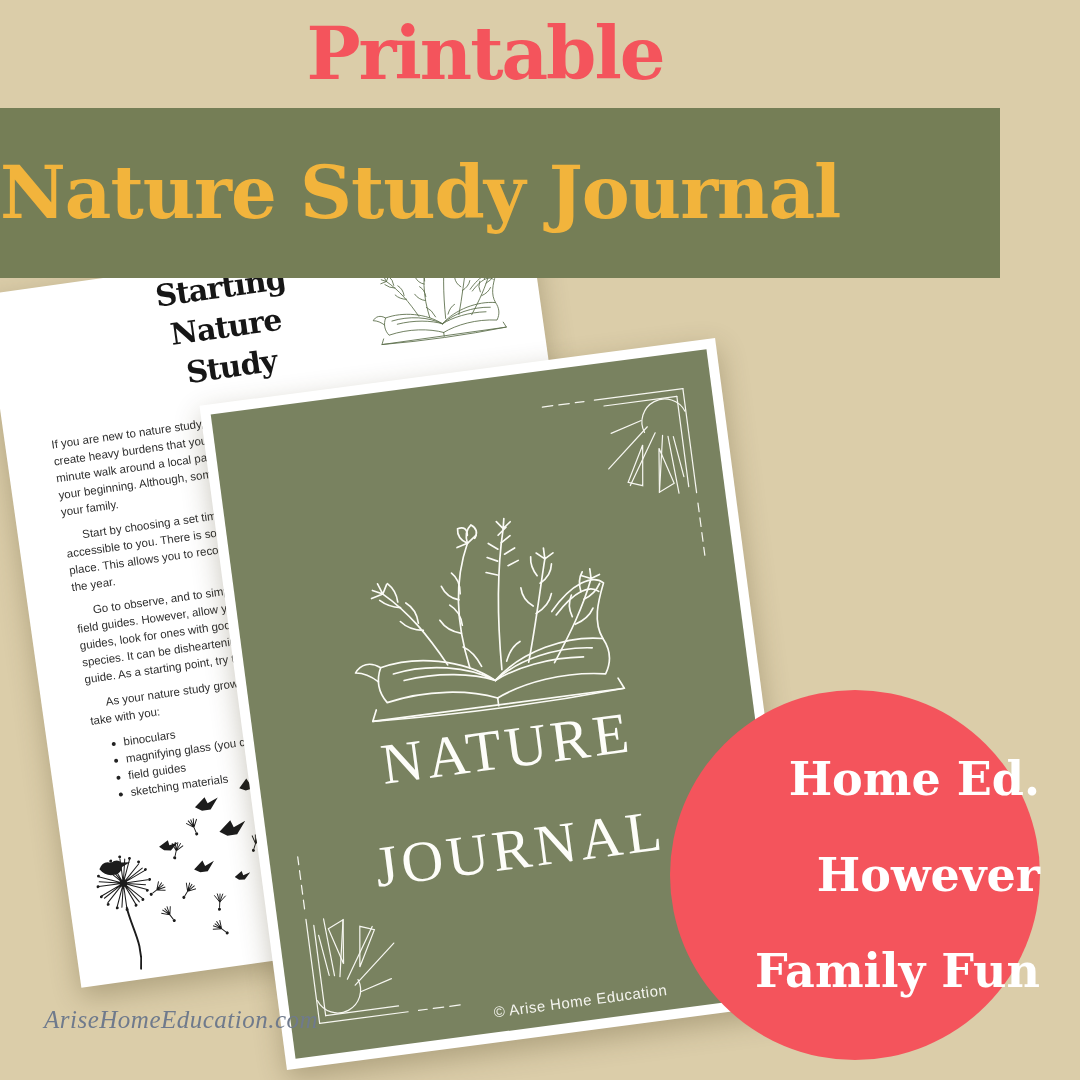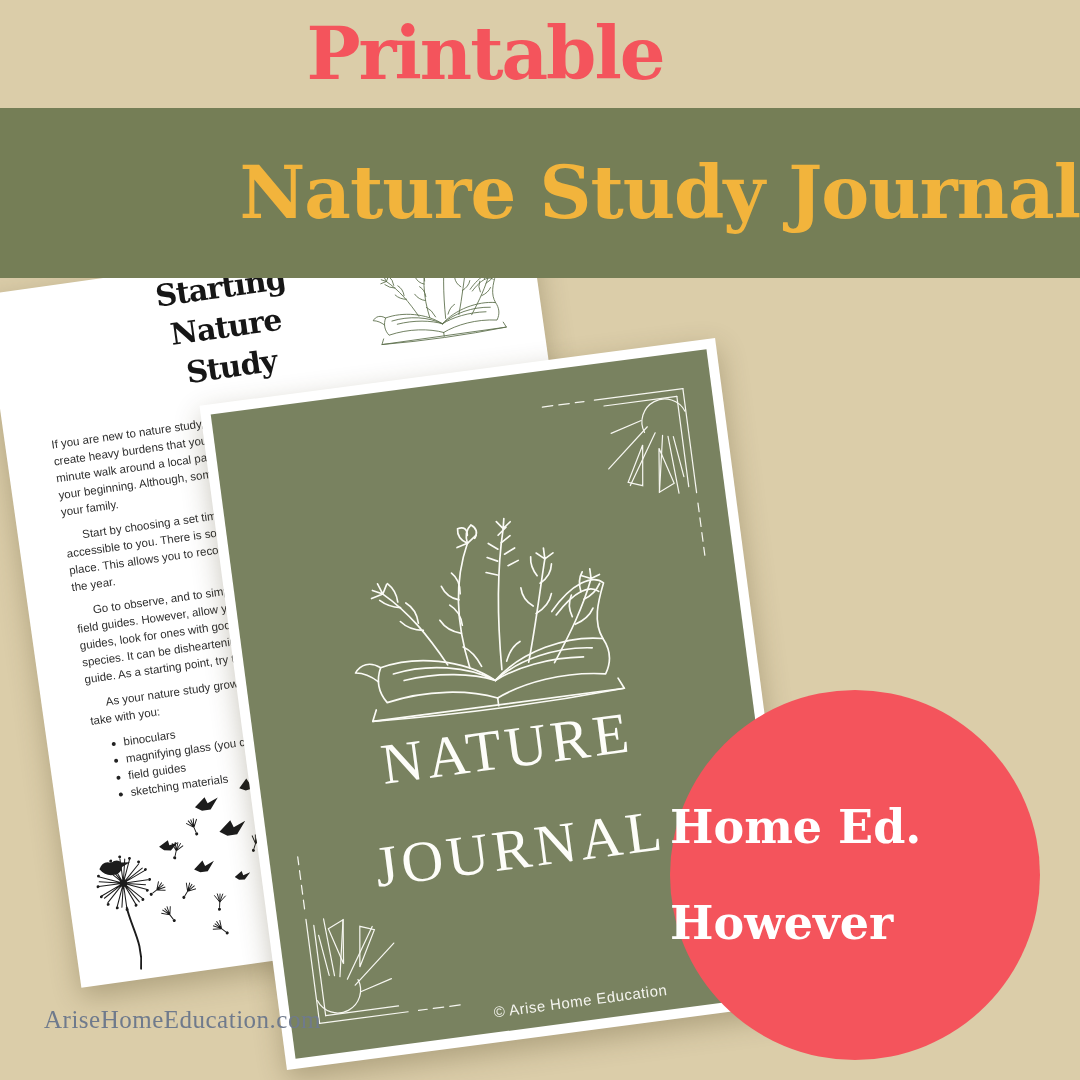--- a/index.html
+++ b/index.html
@@ -12,22 +12,22 @@
     position:relative;width:1080px;height:1080px;overflow:hidden;
     background:var(--background-tan);
     font-family:"Liberation Sans",sans-serif;
   }
   
   .top-strip{position:absolute;left:0;top:0;width:970px;height:108px;z-index:20;
     display:flex;align-items:center;justify-content:center;background:var(--background-tan);}
   .printable{
     font-family:"DejaVu Serif","Liberation Serif",serif;font-weight:bold;
     font-size:72px;letter-spacing:-2px;color:var(--accent-red);line-height:1;}
-  .band{position:absolute;left:0;top:108px;width:1080px;height:170px;z-index:20;
-    display:flex;align-items:center;justify-content:flex-end;background:var(--band-green);}
+  .band{position:absolute;left:0;top:108px;width:1000px;height:170px;z-index:20;
+    display:flex;align-items:center;justify-content:flex-start;background:var(--band-green);}
   .band-title{
     font-family:"DejaVu Serif","Liberation Serif",serif;font-weight:bold;
     font-size:72px;letter-spacing:-1px;color:var(--accent-yellow);line-height:1;white-space:nowrap;}
   
   .page{box-shadow:0 10px 28px rgba(70,58,25,.30);}
   .back-page{
     position:absolute;left:30px;top:253px;width:550px;height:700px;background:#ffffff;
     transform:rotate(-8deg);z-index:5;overflow:hidden;}
   .bp-title{
     position:absolute;left:70px;top:6px;width:330px;text-align:center;
@@ -59,29 +59,29 @@
     font-size:58px;letter-spacing:4px;line-height:1;}
   .cover-title.l1{top:341px;}
   .cover-title.l2{top:442px;}
   .cover-credit{
     position:absolute;bottom:12px;left:0;width:100%;box-sizing:border-box;padding-left:80px;
     text-align:center;color:#f4f4ee;font-size:15px;letter-spacing:.5px;}
   
   .red-circle{
     position:absolute;left:670px;top:690px;width:370px;height:370px;border-radius:50%;
     background:var(--accent-red);z-index:15;
-    display:flex;flex-direction:column;align-items:flex-start;justify-content:center;gap:16px;}
+    display:flex;flex-direction:column;align-items:flex-end;justify-content:center;gap:16px;}
   .badge-line{
     font-family:"DejaVu Serif","Liberation Serif",serif;font-weight:bold;
     font-size:46px;line-height:80px;color:#ffffff;white-space:nowrap;}
   
   .site-credit{
     position:absolute;left:44px;top:1006px;z-index:12;
     font-family:"Liberation Serif","DejaVu Serif",serif;
-    font-size:25px;color:var(--credit-gray);letter-spacing:.5px;}
+    font-size:25px;color:var(--credit-gray);letter-spacing:.5px;font-style:italic;}
   .defs-holder{position:absolute;width:0;height:0;overflow:hidden;}
 </style>
 </head>
 <body>
 
 <svg class="defs-holder" aria-hidden="true">
   <defs>
     <symbol id="book-art" viewBox="0 0 300 230">
       <g fill="none" stroke="currentColor" stroke-width="1.7" stroke-linecap="round" stroke-linejoin="round">
 
@@ -264,17 +264,18 @@
         </svg>
       <div class="cover-title l1">NATURE</div>
       <div class="cover-title l2">JOURNAL</div>
       <div class="cover-credit">© Arise Home Education</div>
     </div>
   </div>
 
   <div class="red-circle">
     <div class="badge-line">Home Ed.</div>
     <div class="badge-line">However</div>
+    <div class="badge-line">Family Fun</div>
   </div>
 
   <div class="site-credit">AriseHomeEducation.com</div>
 
 </div>
 
 </body></html>

